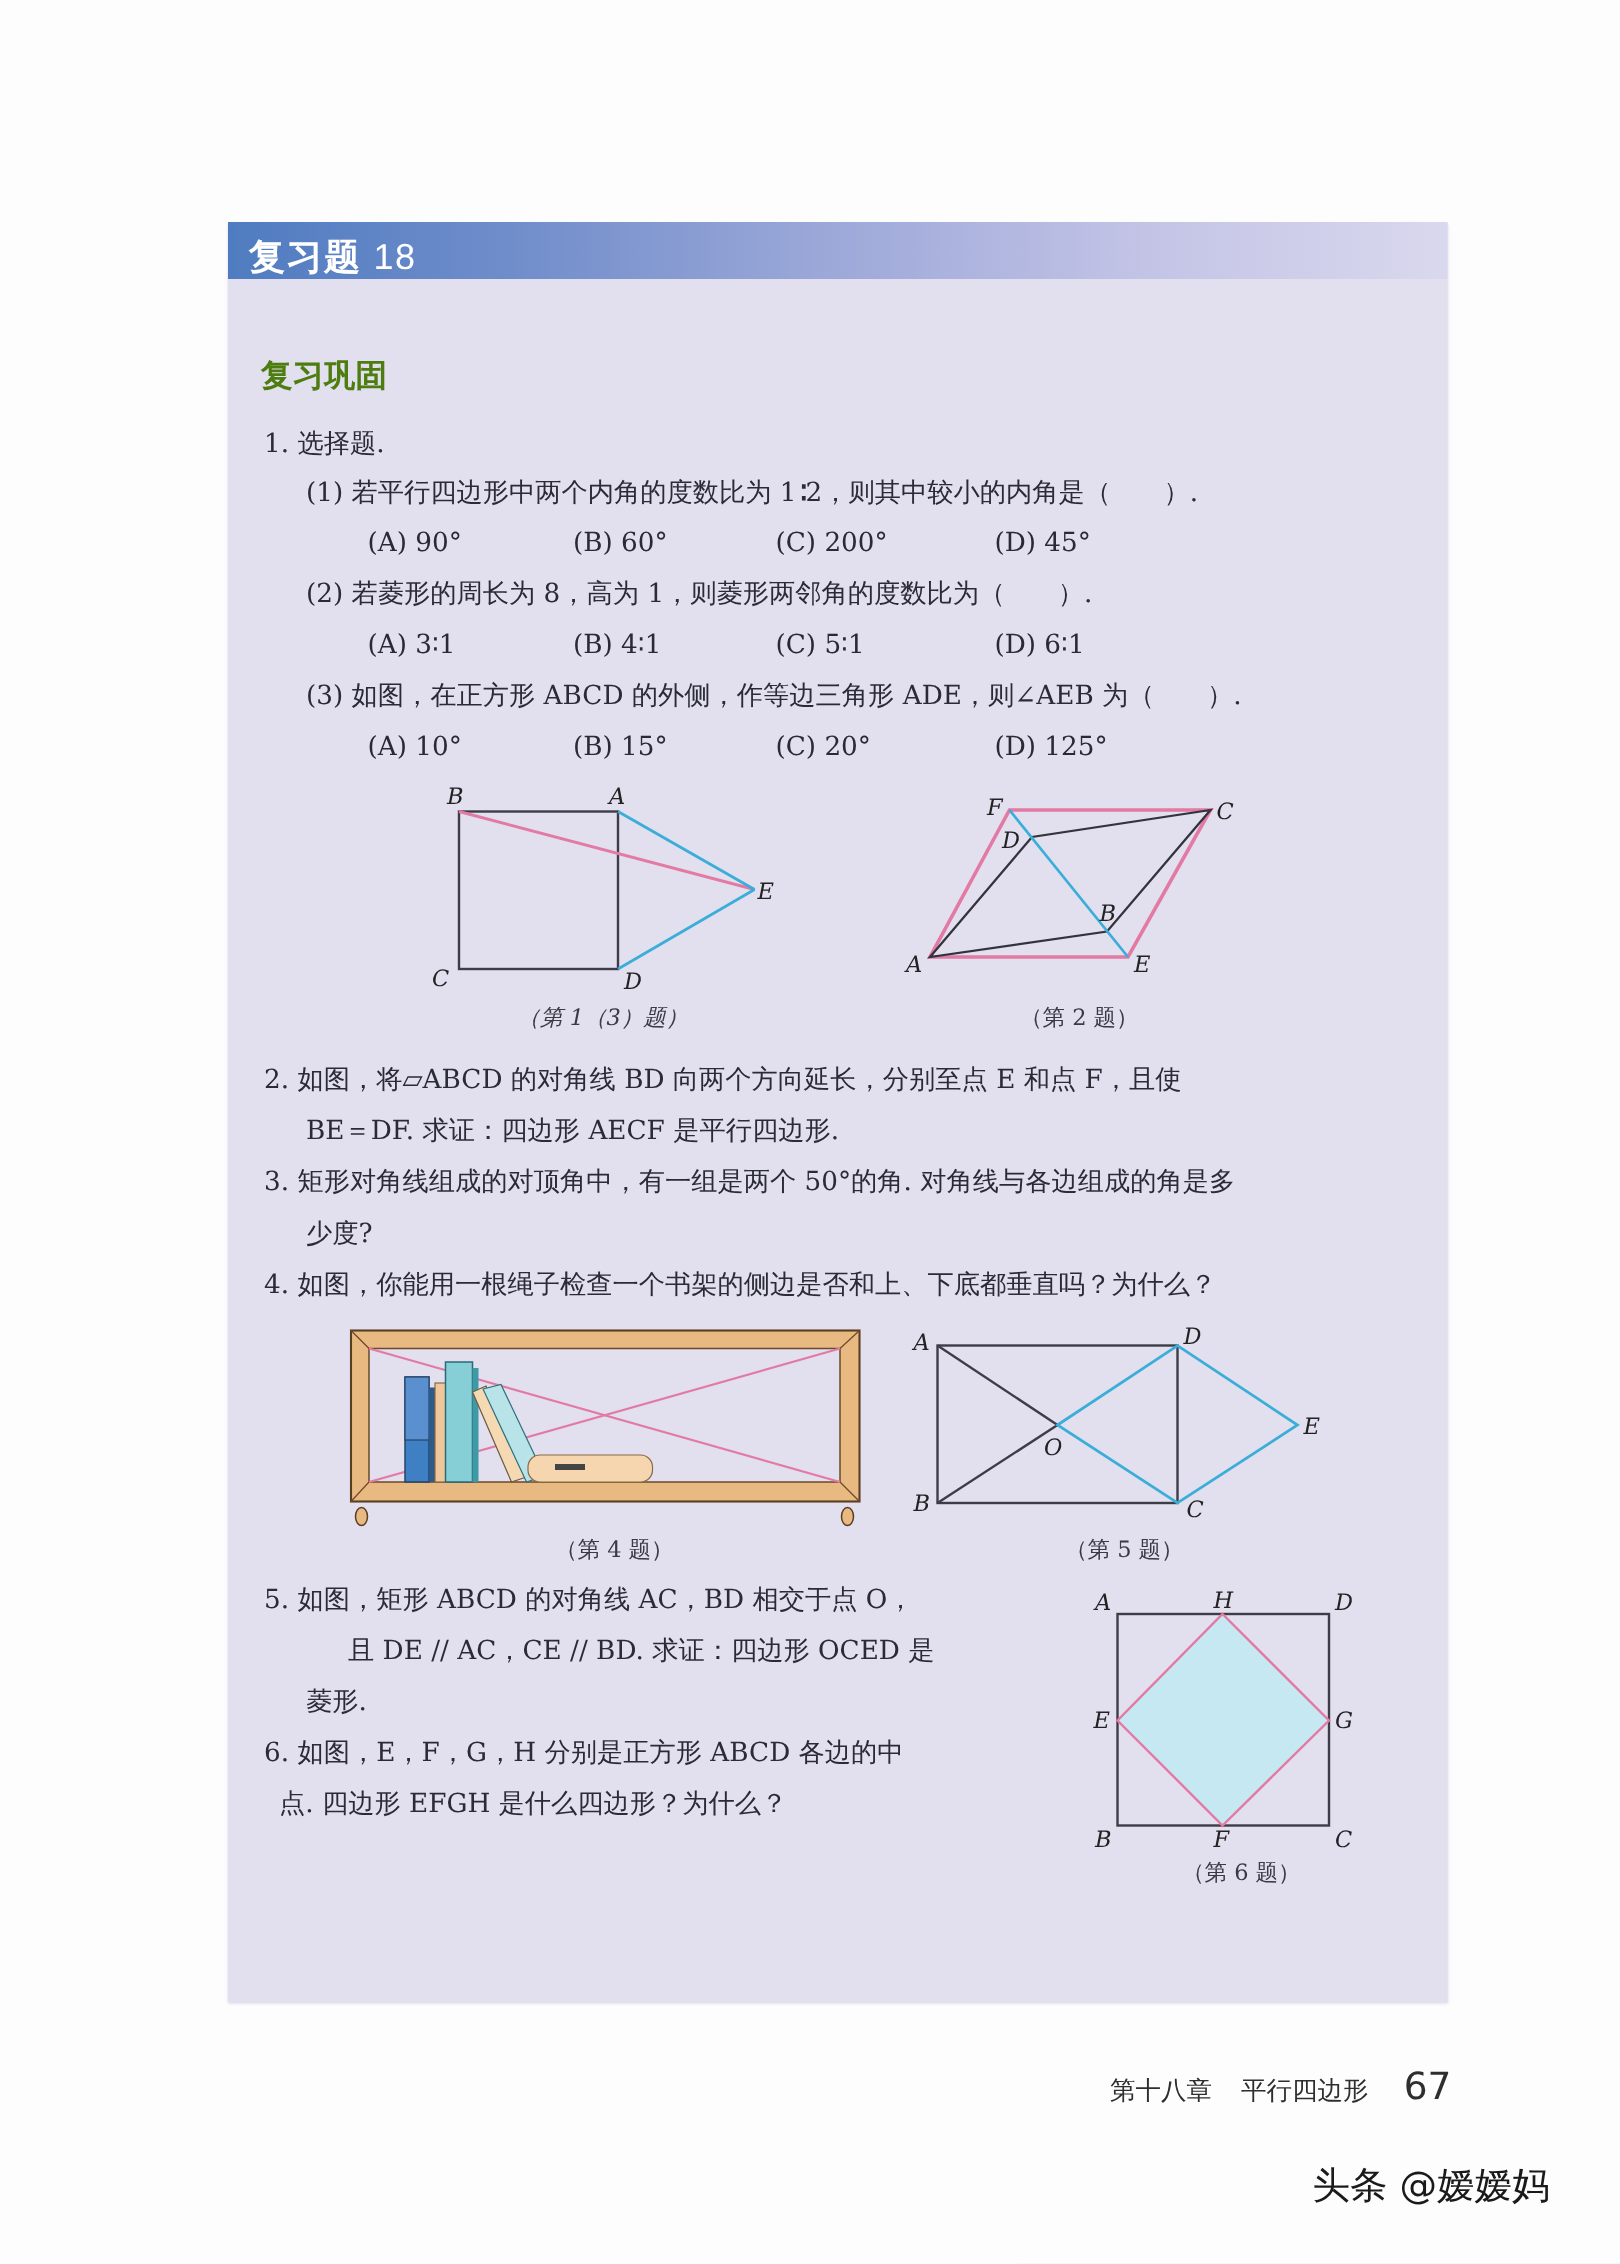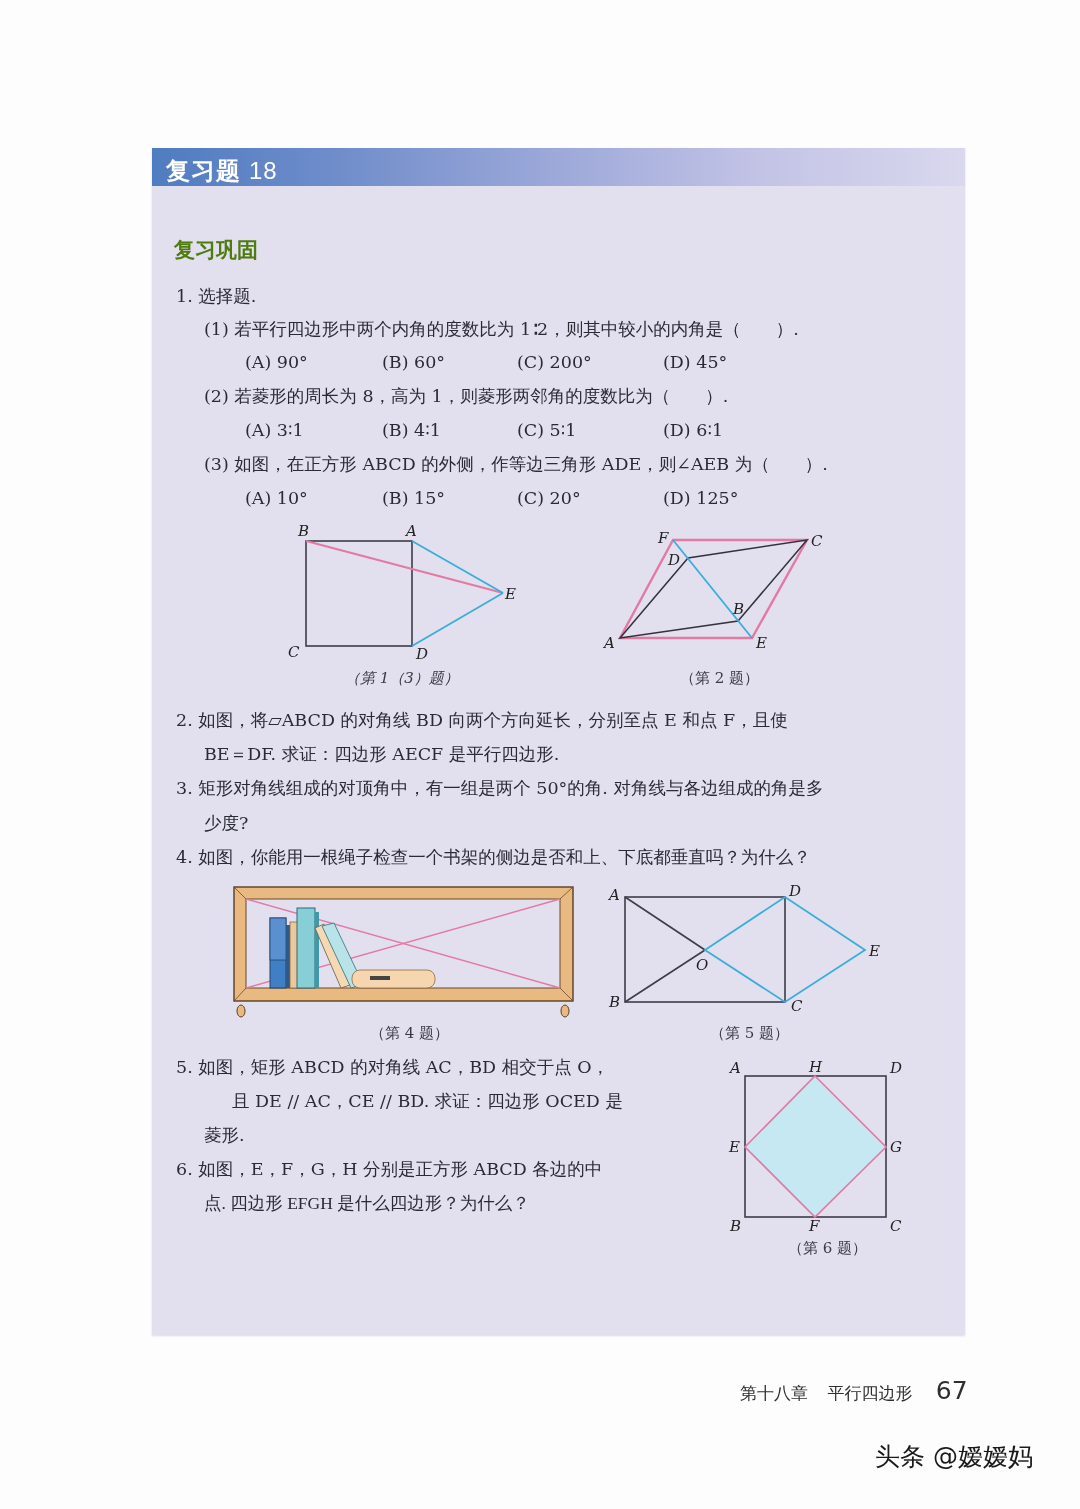--- a/index.html
+++ b/index.html
@@ -166,21 +166,21 @@
   <text x="96" y="90">O</text>
   <text x="9" y="127">B</text>
   <text x="191" y="131">C</text>
 </svg>
 <div class="caption" style="left:710px; top:1024px;">（第 5 题）</div>
 
 <div class="line" style="left:176px; top:1056px;">5. 如图，矩形 ABCD 的对角线 AC，BD 相交于点 O，</div>
 <div class="line" style="left:212px; top:1090px;margin-left:20px;">且 DE // AC，CE // BD. 求证：四边形 OCED 是</div>
 <div class="line" style="left:204px; top:1124px;">菱形.</div>
 <div class="line" style="left:176px; top:1158px;">6. 如图，E，F，G，H 分别是正方形 ABCD 各边的中</div>
-<div class="line" style="left:204px; top:1192px;font-family:Liberation Serif, serif;">点. 四边形 EFGH 是什么四边形？为什么？</div>
+<div class="line" style="left:186px; top:1192px;">点. 四边形 EFGH 是什么四边形？为什么？</div>
 
 <svg class="fig" style="left:715px; top:1055px;" width="200" height="180" viewBox="0 0 200 180">
   <rect x="30" y="21" width="141" height="141" fill="none" stroke="#3d3d48" stroke-width="1.6"></rect>
   <polygon points="100,21 171,92 100,162 30,92" fill="#c6e8f3" stroke="#e27aa3" stroke-width="1.6"></polygon>
   <text x="15" y="18">A</text>
   <text x="94" y="17">H</text>
   <text x="175" y="18">D</text>
   <text x="14" y="97">E</text>
   <text x="175" y="97">G</text>
   <text x="15" y="176">B</text>

